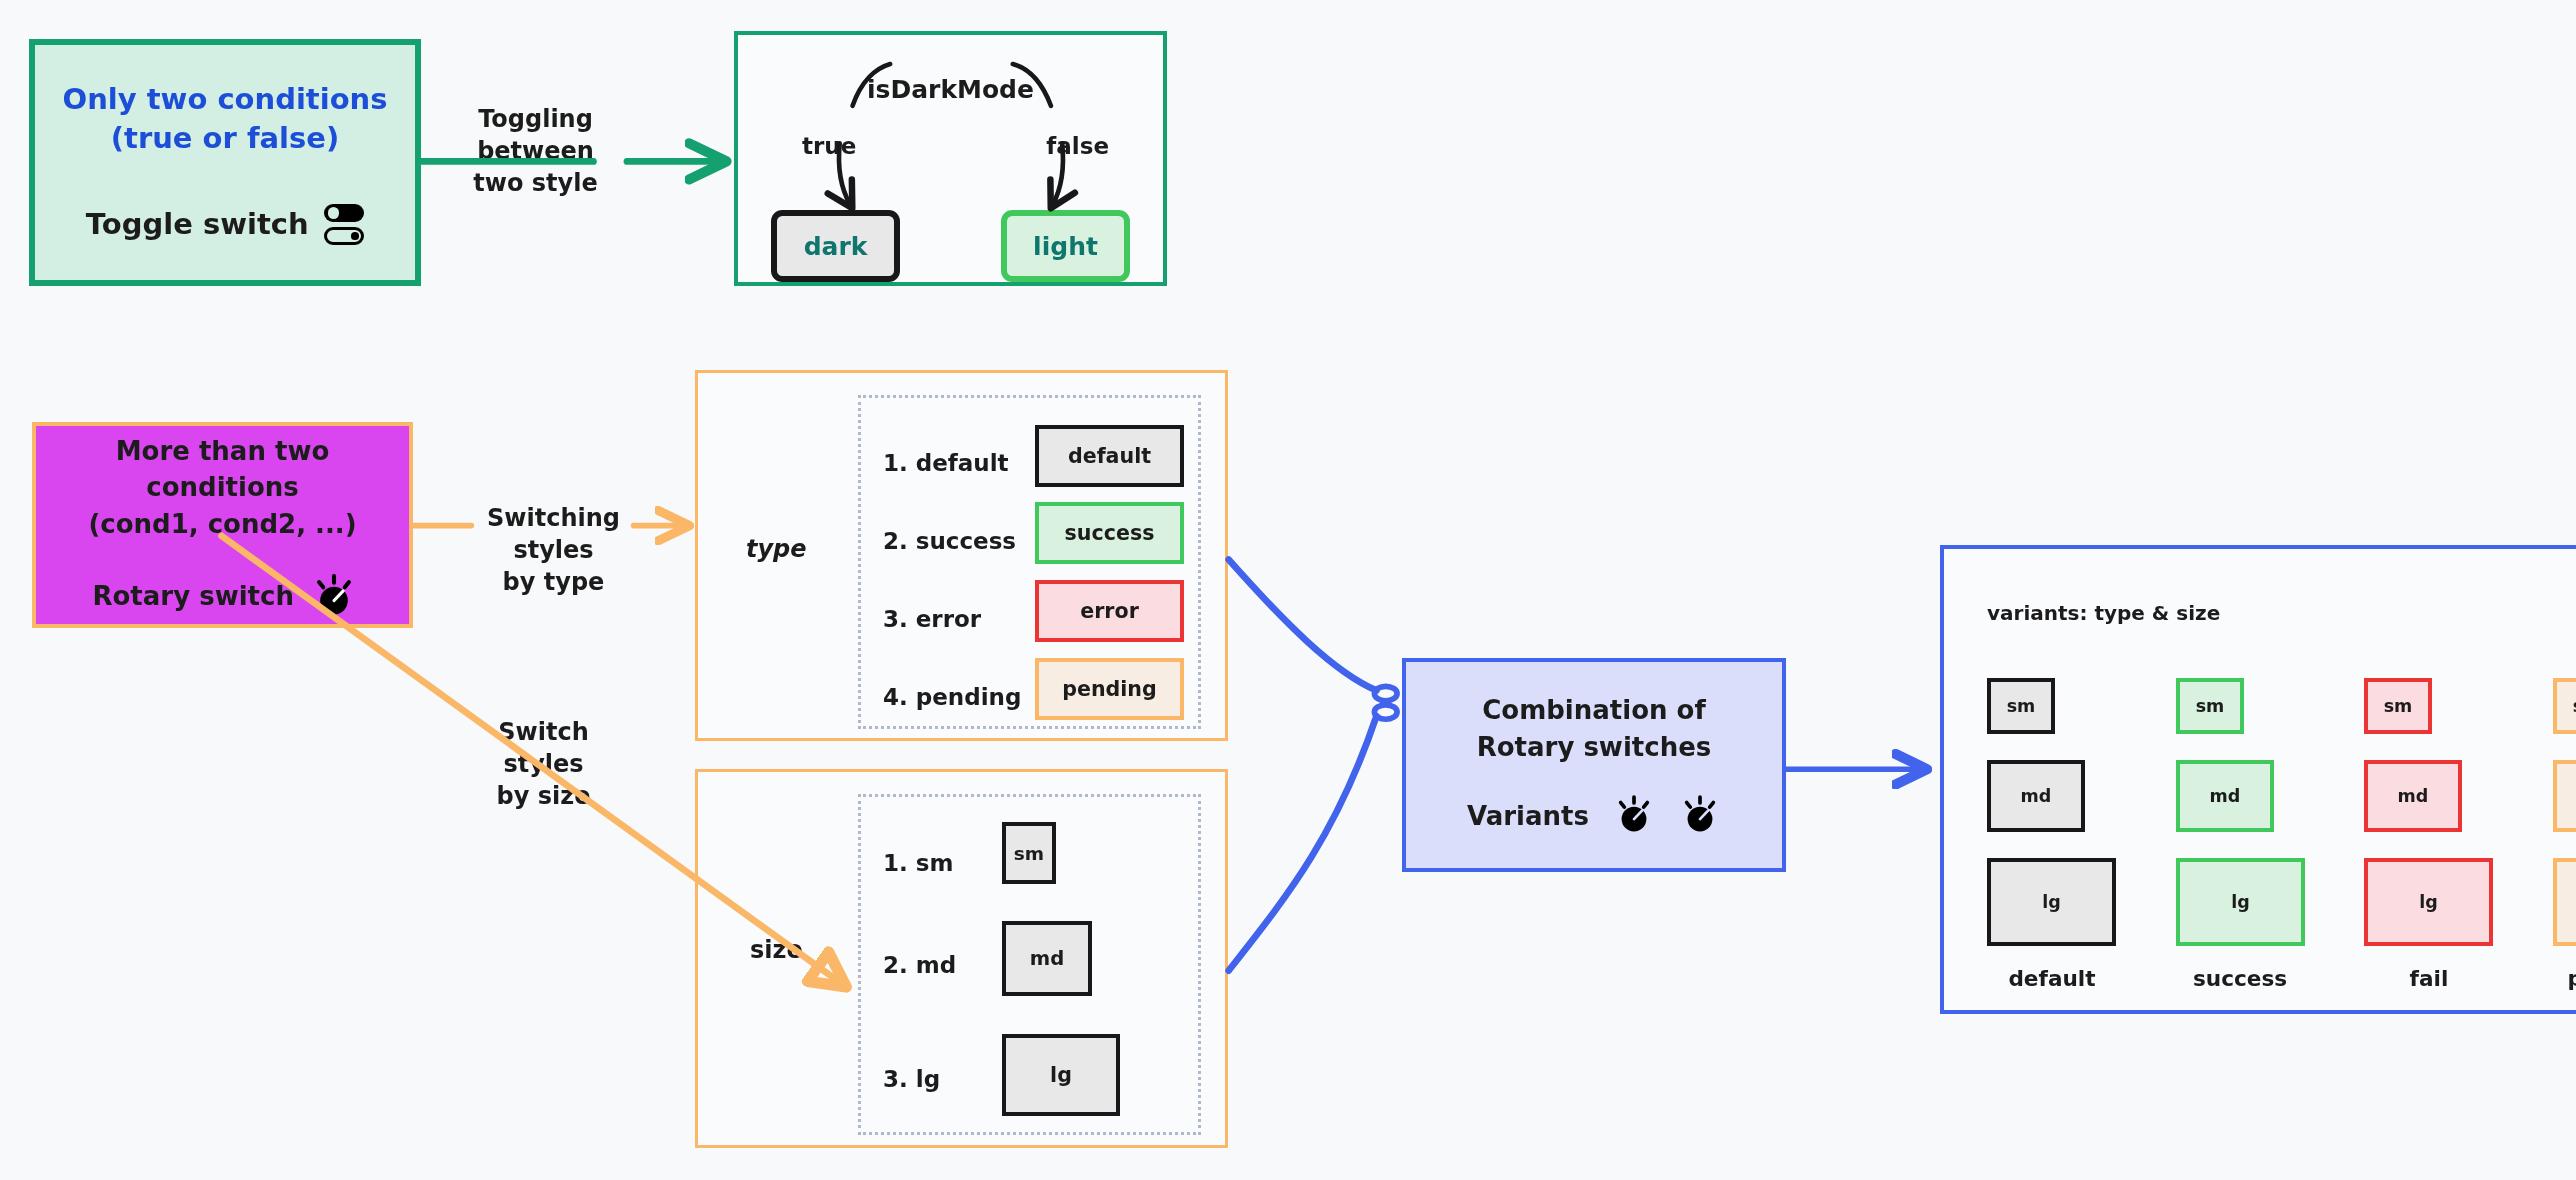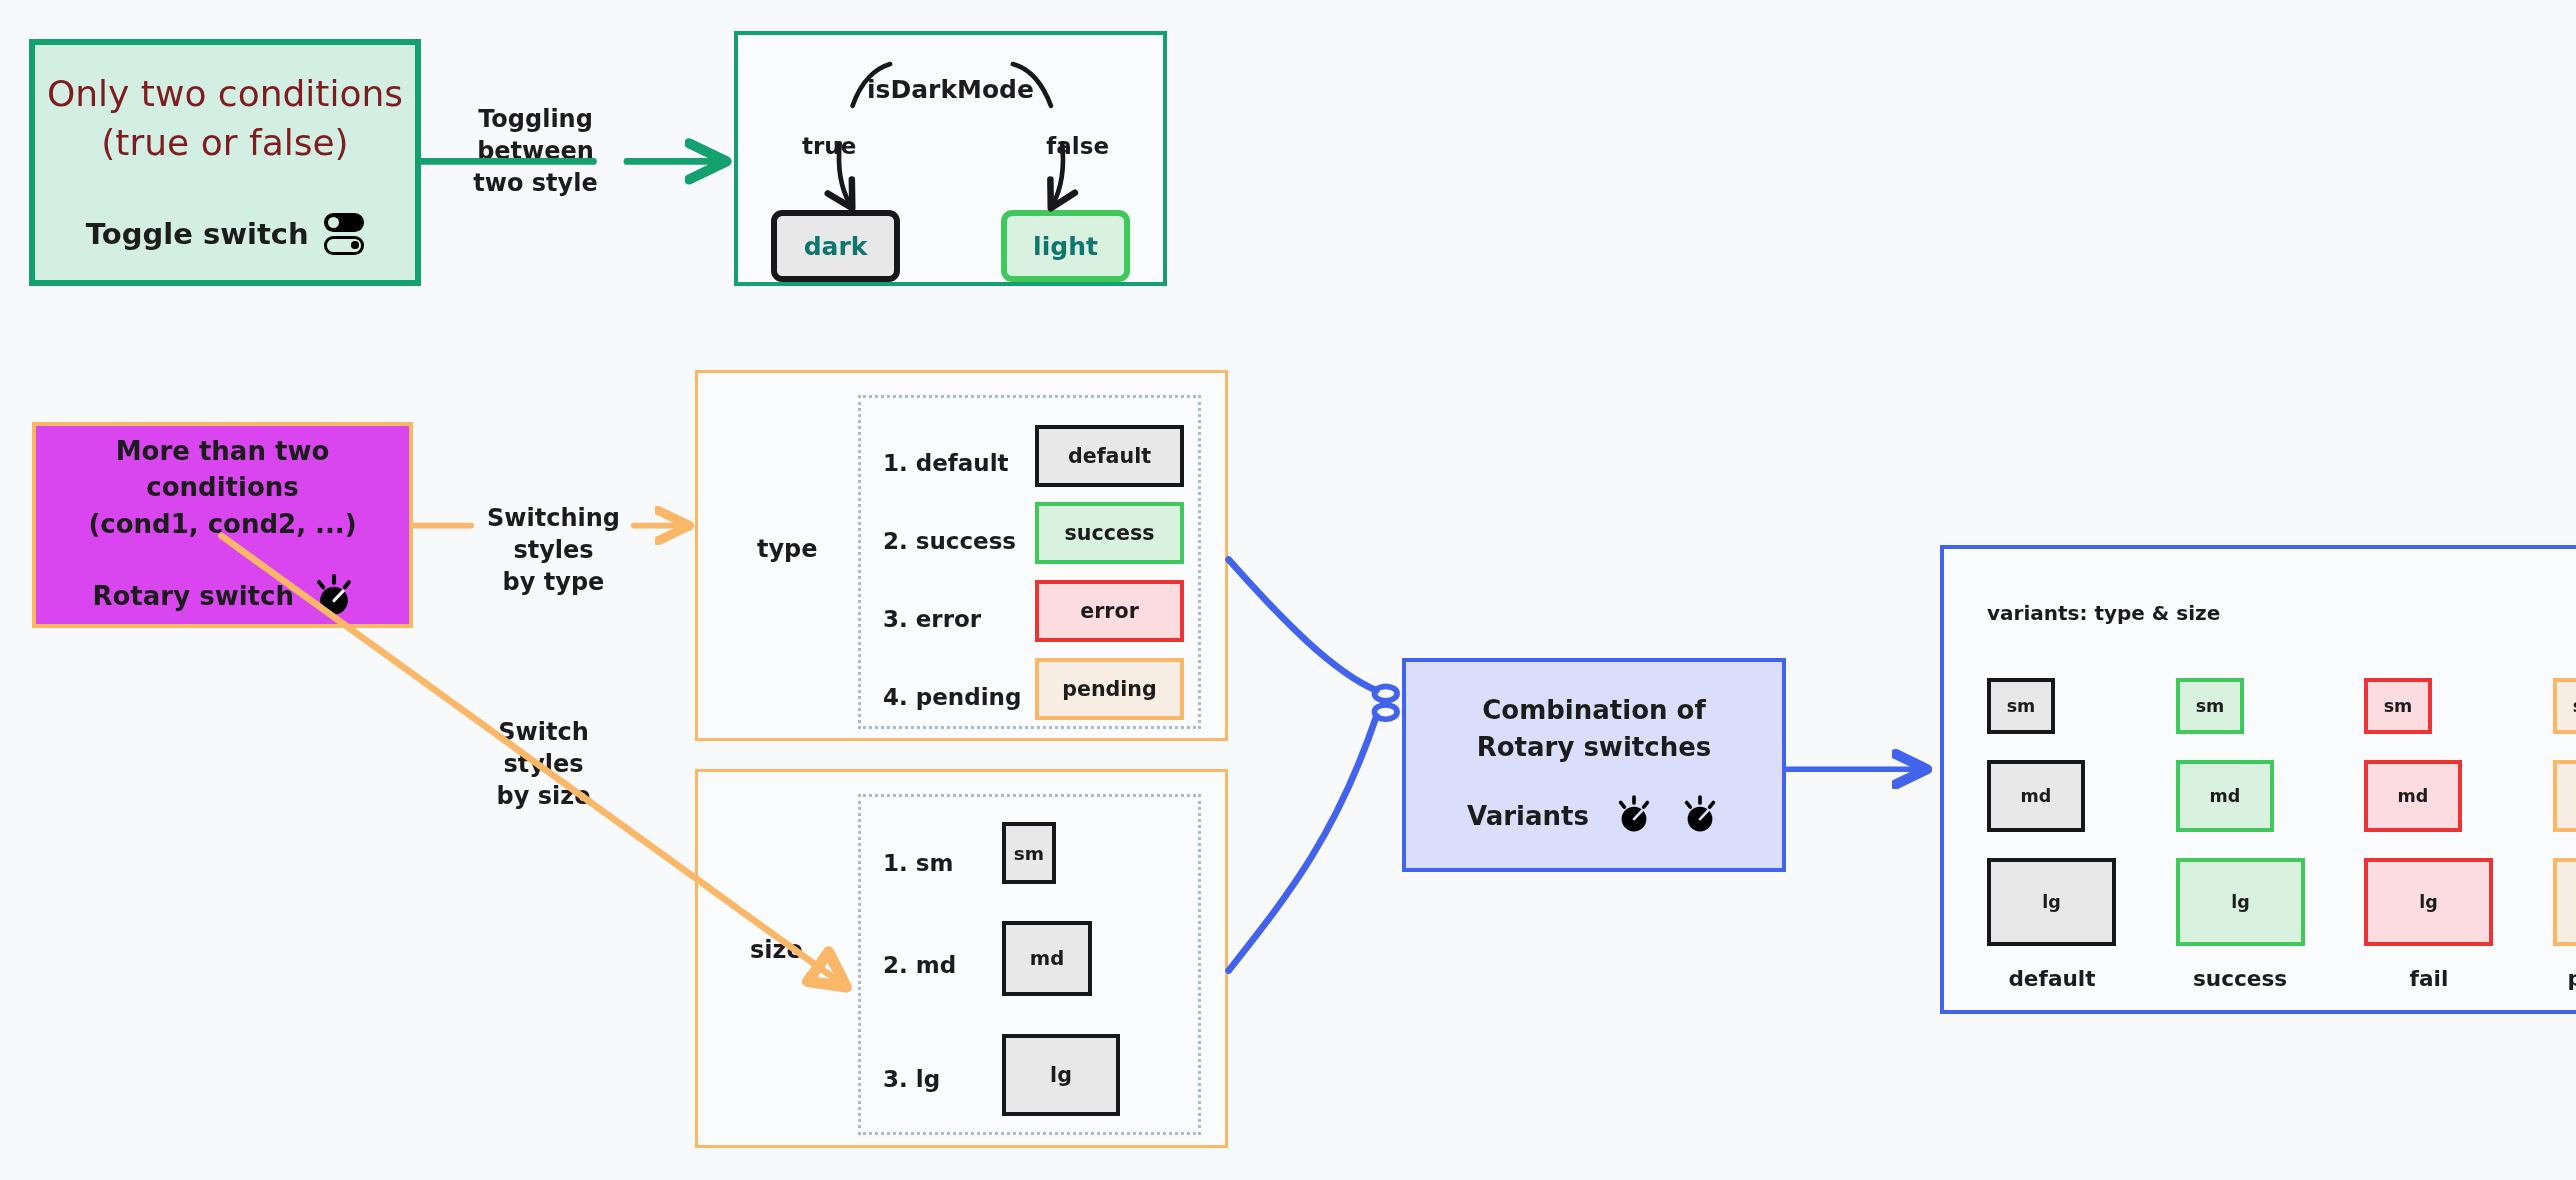--- a/index.html
+++ b/index.html
@@ -13,21 +13,21 @@
   #stage{position:absolute;left:0;top:0;width:2789px;height:1181px;}
   .abs{position:absolute;box-sizing:border-box;}
 
   
   .green-card{
     left:29px;top:39px;width:392px;height:247px;
     background:#d3eee3;border:6.7px solid #14a06f;
     flex-direction:column;align-items:center;justify-content:center;
     display:flex;
   }
-  .green-card .t1{font-size:36px;font-weight:400;color:#7f1d1d;line-height:1.36;}
+  .green-card .t1{font-size:29px;font-weight:700;color:#1d4ed8;line-height:1.36;}
   .toggle-row{display:flex;align-items:center;gap:15.5px;margin-top:45px;}
   .toggle-row .lbl{font-size:29px;font-weight:700;color:#1c1c1c;}
   .tg-stack{display:flex;flex-direction:column;gap:4.6px;}
   .tg{width:40px;height:18.5px;border-radius:9.3px;position:relative;box-sizing:border-box;}
   .tg.on{background:#000;}
   .tg.on::after{content:"";position:absolute;left:3.6px;top:3.6px;width:11.3px;height:11.3px;border-radius:50%;background:#d3eee3;}
   .tg.off{background:transparent;border:3.6px solid #000;}
   .tg.off::after{content:"";position:absolute;right:2.1px;top:2.1px;width:7.7px;height:7.7px;border-radius:50%;background:#000;}
 
   .dark-card{
@@ -158,21 +158,21 @@
     <div>by type</div>
   </div>
 
   <div class="edge-lbl" style="left:479px;top:716px;width:129px;">
     <div>Switch</div>
     <div>styles</div>
     <div>by size</div>
   </div>
 
   <div class="abs panel" style="left:695px;top:370px;width:533px;height:371px;">
-    <div class="panel-name" style="left:59px;top:162px;">type</div>
+    <div class="panel-name" style="left:48px;top:162px;font-style:italic;">type</div>
     <div class="dotted" style="left:160px;top:21.6px;width:337px;height:328px;"></div>
 
     <div class="num" style="left:185px;top:77px;">1. default</div>
     <div class="chip k-default" style="left:337px;top:52px;width:149px;height:62px;">default</div>
 
     <div class="num" style="left:185px;top:155px;">2. success</div>
     <div class="chip k-success" style="left:337px;top:129px;width:149px;height:62px;">success</div>
 
     <div class="num" style="left:185px;top:233px;">3. error</div>
     <div class="chip k-error" style="left:337px;top:207px;width:149px;height:62px;">error</div>

